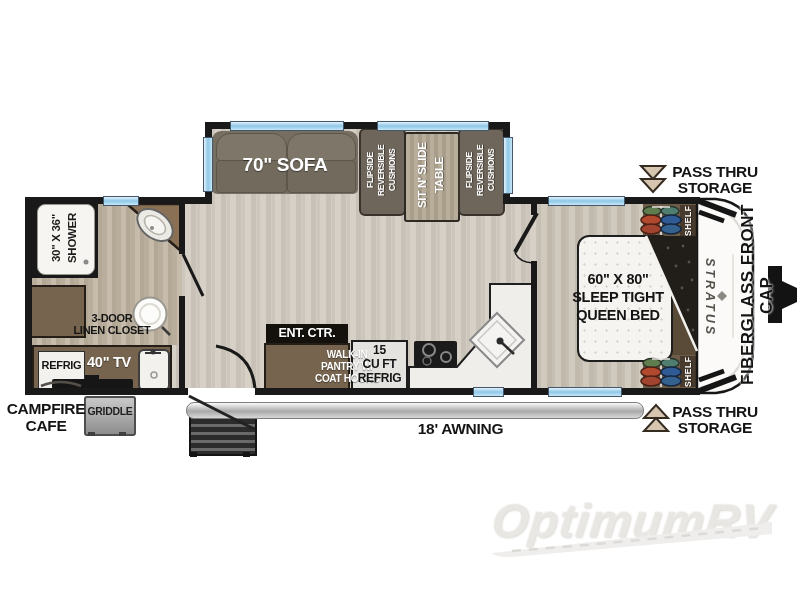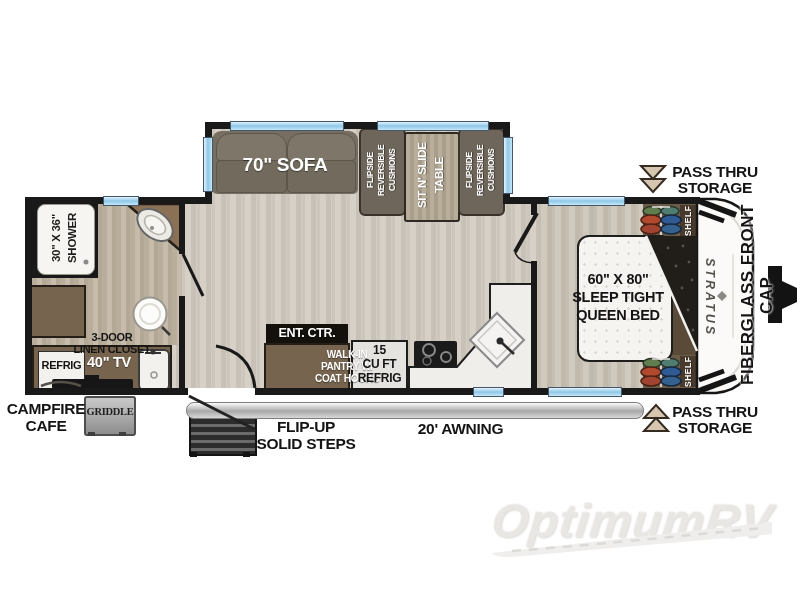--- a/index.html
+++ b/index.html
@@ -78,21 +78,21 @@
 
   <div class="furn brown" style="left:30px;top:285px;width:52px;height:49px;"></div>
 
   <div class="furn brown" style="left:32px;top:345px;width:136px;height:41px;"></div>
   <div class="furn" style="left:38px;top:351px;width:45px;height:37px;background:#f2f1ee;border:1.5px solid #2e2e2e;z-index:11;"></div>
   <div class="lbl" style="left:38px;top:352px;width:47px;height:26px;font-size:11px;">REFRIG</div>
   <div class="lbl white" style="left:80px;top:350px;width:58px;height:26px;font-size:14.5px;">40" TV</div>
   <div class="furn" style="left:138px;top:349px;width:28px;height:38px;background:#f2f1ee;border:2px solid #3d3d3d;border-radius:6px;z-index:11;"></div>
 
   <div class="abs" style="left:84px;top:396px;width:48px;height:36px;z-index:8;background:linear-gradient(180deg,#cscs 0,#c9c9c9 0,#8d8d8d 100%);background:linear-gradient(180deg,#c9c9c9,#8d8d8d);border:2px solid #4e4e4e;border-radius:3px;"></div>
-  <div class="lbl" style="left:84px;top:400px;width:52px;height:24px;font-size:10.5px;color:#1f1f1f;font-family:Liberation Serif, serif;">GRIDDLE</div>
+  <div class="lbl" style="left:84px;top:400px;width:52px;height:24px;font-size:10.5px;color:#1f1f1f;">GRIDDLE</div>
   <div class="abs" style="left:189px;top:414px;width:64px;height:38px;z-index:8;background:repeating-linear-gradient(180deg,#6a6a6a 0 3px,#2c2c2c 3px 8px);border:2px solid #141414;"></div>
   <div class="abs" style="left:186px;top:402px;width:456px;height:15px;z-index:8;border-radius:8px;border:1px solid #7e7e7e;background:linear-gradient(180deg,#fafafa 0%,#a8a8a8 55%,#d8d8d8 100%);"></div>
 
   <div class="furn" style="left:266px;top:324px;width:82px;height:19px;background:#14110d;"></div>
   <div class="lbl white" style="left:266px;top:324px;width:82px;height:19px;font-size:12.5px;">ENT. CTR.</div>
   <div class="furn brown" style="left:264px;top:343px;width:82px;height:43px;"></div>
   <div class="lbl white" style="left:264px;top:343px;width:86px;height:47px;font-size:10px;line-height:1.2;margin-left:40px;">WALK-IN
 PANTRY W/
 COAT HOOKS</div>
   <div class="furn" style="left:351px;top:340px;width:53px;height:46px;background:#e4e3e0;border:2px solid #1d1d1d;"></div>
@@ -252,19 +252,17 @@
   <div class="win h" style="left:548px;top:196px;width:75px;height:8px;"></div>
   <div class="win h" style="left:473px;top:387px;width:29px;height:8px;"></div>
   <div class="win h" style="left:548px;top:387px;width:72px;height:8px;"></div>
 
   <div class="lbl" style="left:664px;top:161px;width:102px;height:38px;font-size:15.5px;line-height:1.02;">PASS THRU
 STORAGE</div>
   <div class="lbl" style="left:662px;top:401px;width:106px;height:38px;font-size:15.5px;line-height:1.02;">PASS THRU
 STORAGE</div>
   <div class="lbl" style="left:0px;top:397px;width:92px;height:40px;font-size:15.5px;line-height:1.1;">CAMPFIRE
 CAFE</div>
-  <div class="lbl" style="left:246px;top:415px;width:120px;height:40px;font-size:15.5px;line-height:1.1;">FLIP-UP
-SOLID STEPS</div>
-  <div class="lbl" style="left:388px;top:418px;width:145px;height:22px;font-size:15.5px;">20' AWNING</div>
-  <div class="lbl" style="left:66px;top:328px;width:92px;height:30px;font-size:11px;line-height:1.1;">3-DOOR
+  <div class="lbl" style="left:388px;top:418px;width:145px;height:22px;font-size:15.5px;">18' AWNING</div>
+  <div class="lbl" style="left:66px;top:309px;width:92px;height:30px;font-size:11px;line-height:1.1;">3-DOOR
 LINEN CLOSET</div>
 
 </div>
 
 </body></html>

